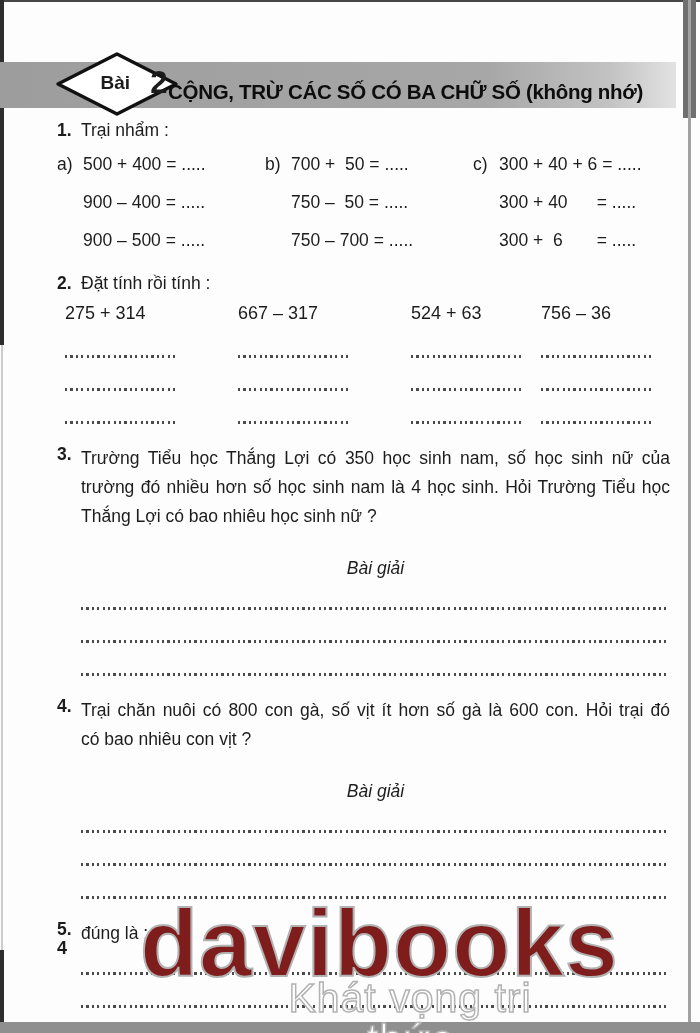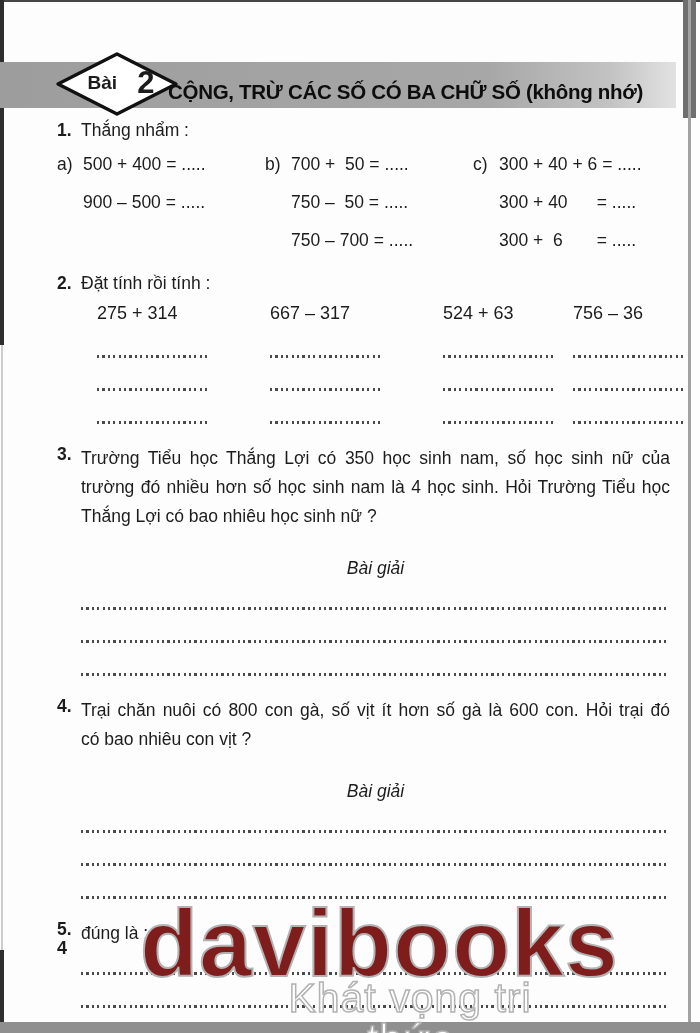--- a/index.html
+++ b/index.html
@@ -20,21 +20,21 @@
   .edge-bottom      { bottom:0; left:0; right:0; height:11px; background:#8f8f8f; }
 
   
   .header-bar {
     position:absolute; top:62px; left:0; width:676px; height:46px;
     background:linear-gradient(to right,#9d9d9d,#a7a7a7 72%,#c2c2c2 90%,#e2e2e2 100%);
   }
   .badge { position:absolute; left:53px; top:-11px; width:128px; height:68px; }
   .badge svg { position:absolute; left:0; top:0; }
   .badge-text {
-    position:absolute; left:4px; top:0; width:128px; height:64px;
+    position:absolute; left:17px; top:0; width:128px; height:64px;
     display:flex; align-items:center; justify-content:center; gap:20px;
   }
   .badge-label  { font-weight:bold; font-size:19px; }
   .badge-number { font-weight:bold; font-size:31px; }
   .lesson-title {
     position:absolute; left:168px; top:0; height:60px;
     display:flex; align-items:center;
     font-weight:bold; font-size:20.5px; letter-spacing:-0.3px; color:#0d0d0d;
     white-space:nowrap;
   }
@@ -48,21 +48,21 @@
   
   .ex1-grid { display:flex; margin-top:4px; }
   .ex1-col-a { width:208px; }
   .ex1-col-b { width:208px; }
   .ex1-col-c { flex:1; }
   .ex1-line { line-height:38px; white-space:pre; }
   .ex1-lab { display:inline-block; width:26px; }
   .ex1-indent { padding-left:26px; }
 
   
-  .ex2-body { margin-left:40px; }
+  .ex2-body { margin-left:8px; }
   .ex2-problems { display:grid; grid-template-columns:173px 173px 130px auto; margin-top:9px; font-size:18px; }
   .ex2-work { display:grid; grid-template-columns:173px 173px 130px auto; }
   .dotseg { width:112px; height:3px; margin-top:30px;
     background:repeating-linear-gradient(to right,#4a4a4a 0 2.2px,transparent 2.2px 5.4px); }
   .ex2-work .first { margin-top:31px; }
 
   
   .ptext { flex:1; line-height:29px; }
   .just { text-align:justify; text-align-last:justify; }
   .solution-heading { font-style:italic; text-align:center; margin:23px 0 0 24px; line-height:29px; }
@@ -108,25 +108,26 @@
         <span class="badge-number">2</span>
       </div>
     </div>
     <div class="lesson-title">CỘNG, TRỪ CÁC SỐ CÓ BA CHỮ SỐ (không nhớ)</div>
   </div>
 
   <div class="content">
 
     <div class="exrow">
       <span class="exnum">1.</span>
-      <span class="prompt">Thắng nhẩm :</span>
+      <span class="prompt">Trại nhẩm :</span>
     </div>
     <div class="ex1-grid">
       <div class="ex1-col-a">
         <div class="ex1-line"><span class="ex1-lab">a)</span><span>500 + 400 = .....</span></div>
+        <div class="ex1-line ex1-indent">900 – 400 = .....</div>
         <div class="ex1-line ex1-indent">900 – 500 = .....</div>
       </div>
       <div class="ex1-col-b">
         <div class="ex1-line"><span class="ex1-lab">b)</span><span>700 +  50 = .....</span></div>
         <div class="ex1-line ex1-indent">750 –  50 = .....</div>
         <div class="ex1-line ex1-indent">750 – 700 = .....</div>
       </div>
       <div class="ex1-col-c">
         <div class="ex1-line"><span class="ex1-lab">c)</span><span>300 + 40 + 6 = .....</span></div>
         <div class="ex1-line ex1-indent">300 + 40      = .....</div>

